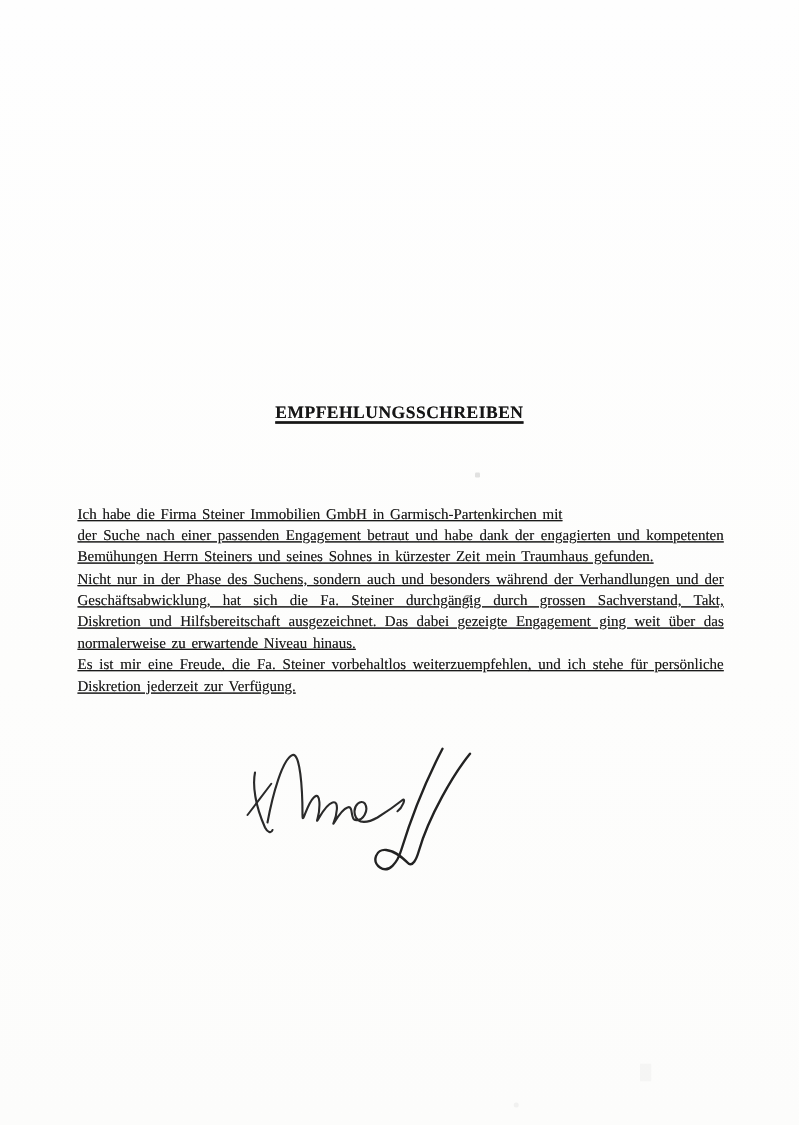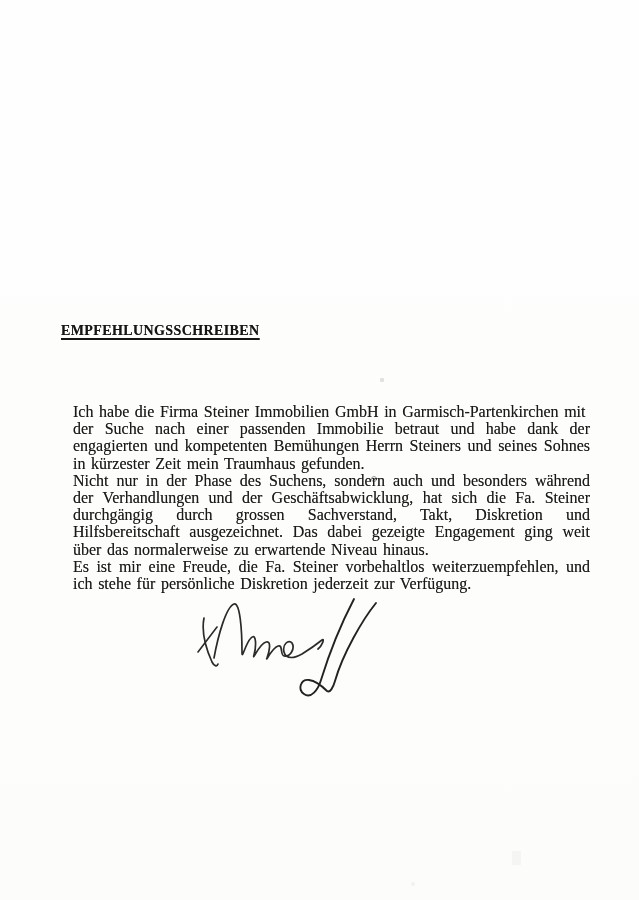--- a/index.html
+++ b/index.html
@@ -17,40 +17,42 @@
   .page {
     position: absolute;
     inset: 0;
     background: linear-gradient(180deg, #fefefe 0%, #fdfdfc 60%, #fcfcfb 100%);
   }
   .doc-title {
     position: absolute;
     left: 61px;
     top: 323px;
     width: 517px;
+    text-align: center;
     font-size: 14px;
     font-weight: bold;
     letter-spacing: 0.4px;
     color: #161616;
     text-decoration: underline;
     text-decoration-thickness: 1.5px;
     text-underline-offset: 2.5px;
     text-shadow: 0 0 0.5px rgba(20,20,20,0.6);
   }
   .doc-body {
     position: absolute;
-    left: 73px;
+    left: 62px;
     top: 403px;
     width: 517px;
-    font-size: 16px;
+    font-size: 12px;
     line-height: 17.2px;
     color: #1a1a1a;
     text-align: justify;
     word-spacing: 1.6px;
     text-shadow: 0 0 0.5px rgba(25,25,25,0.55);
+    text-decoration: underline;
   }
   .doc-body p {
     margin: 0;
     padding: 0;
   }
   .signature-wrap {
     position: absolute;
     left: 190px;
     top: 592px;
     width: 212px;
@@ -99,21 +101,21 @@
   }
 </style>
 </head>
 <body>
 
 <div class="page">
 
   <div class="doc-title">EMPFEHLUNGSSCHREIBEN</div>
 
   <div class="doc-body">
-    <p><span>Ich habe die Firma Steiner Immobilien GmbH in Garmisch-Partenkirchen mit</span><br><span>der Suche nach einer passenden Immobilie betraut und habe dank der engagierten und kompetenten Bemühungen Herrn Steiners und seines Sohnes in kürzester Zeit mein Traumhaus gefunden.</span></p>
+    <p><span>Ich habe die Firma Steiner Immobilien GmbH in Garmisch-Partenkirchen mit</span><br><span>der Suche nach einer passenden Engagement betraut und habe dank der engagierten und kompetenten Bemühungen Herrn Steiners und seines Sohnes in kürzester Zeit mein Traumhaus gefunden.</span></p>
     <p>Nicht nur in der Phase des Suchens, sondern auch und besonders während der Verhandlungen und der Geschäftsabwicklung, hat sich die Fa. Steiner durchgängig durch grossen Sachverstand, Takt, Diskretion und Hilfsbereitschaft ausgezeichnet. Das dabei gezeigte Engagement ging weit über das normalerweise zu erwartende Niveau hinaus.</p>
     <p>Es ist mir eine Freude, die Fa. Steiner vorbehaltlos weiterzuempfehlen, und ich stehe für persönliche Diskretion jederzeit zur Verfügung.</p>
   </div>
 
   <div class="signature-wrap">
     <svg viewBox="0 0 212 114" xmlns="http://www.w3.org/2000/svg">
 
       <g fill="none" stroke="#1b1b1b" stroke-linecap="round" stroke-linejoin="round" opacity="0.93">
         <path stroke-width="1.7" d="M14,26 C12,36 14,52 22,70 C24,74 27,75 28,72"></path>
         <path stroke-width="1.6" d="M8,60 C14,52 21,43 27,35"></path>

